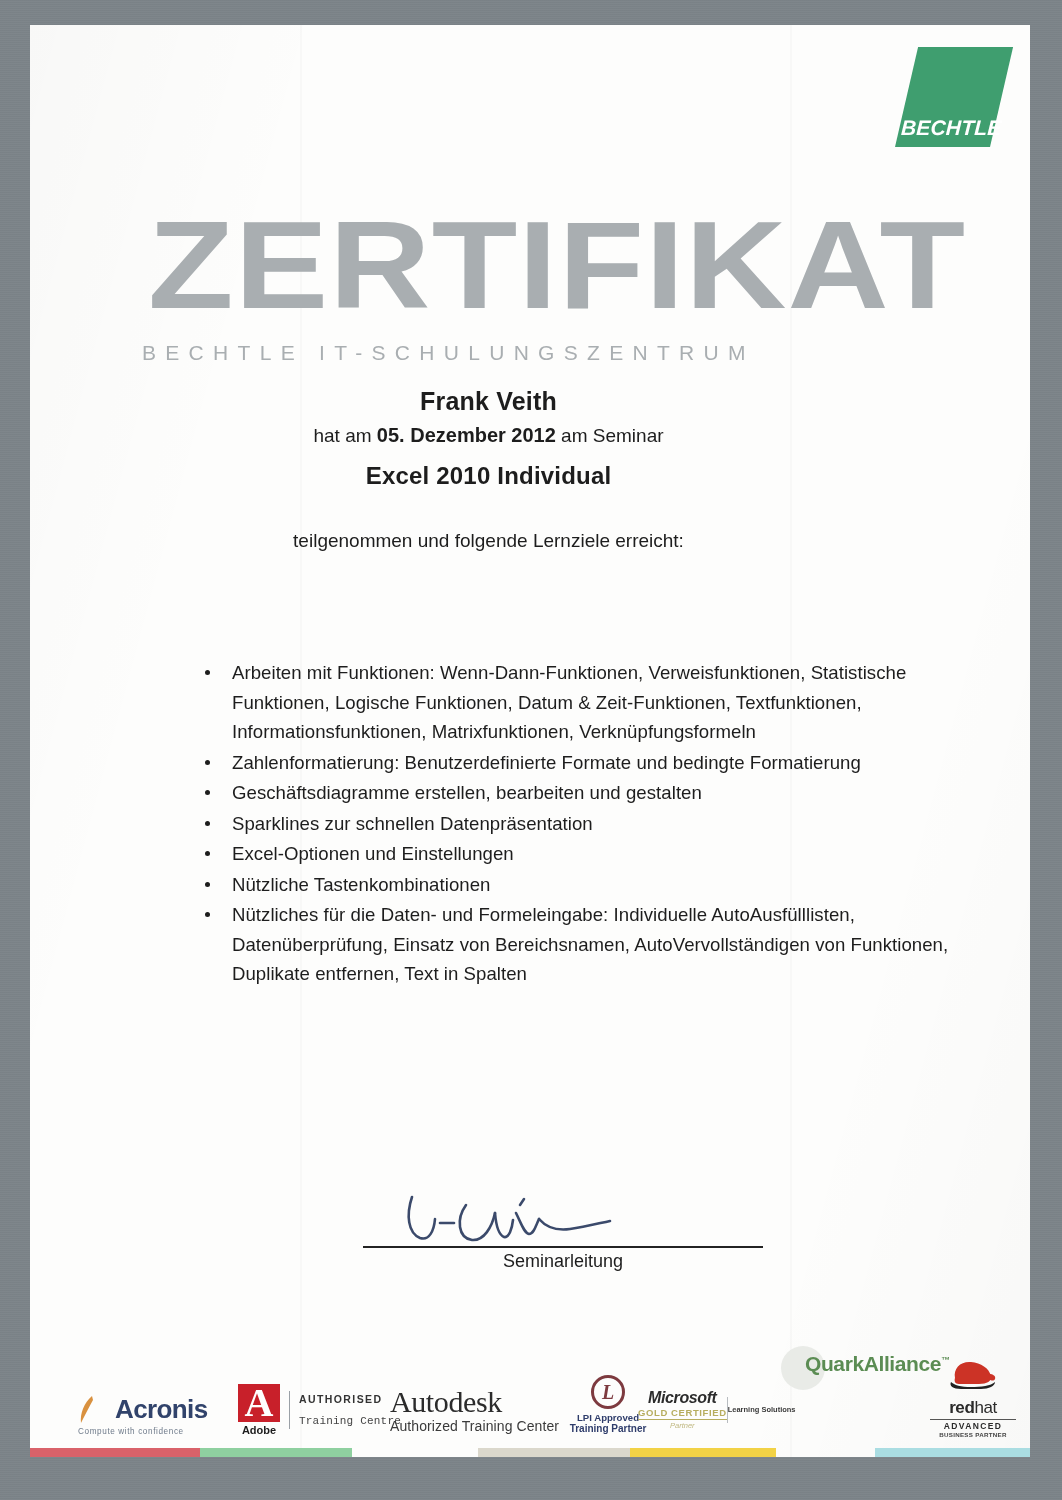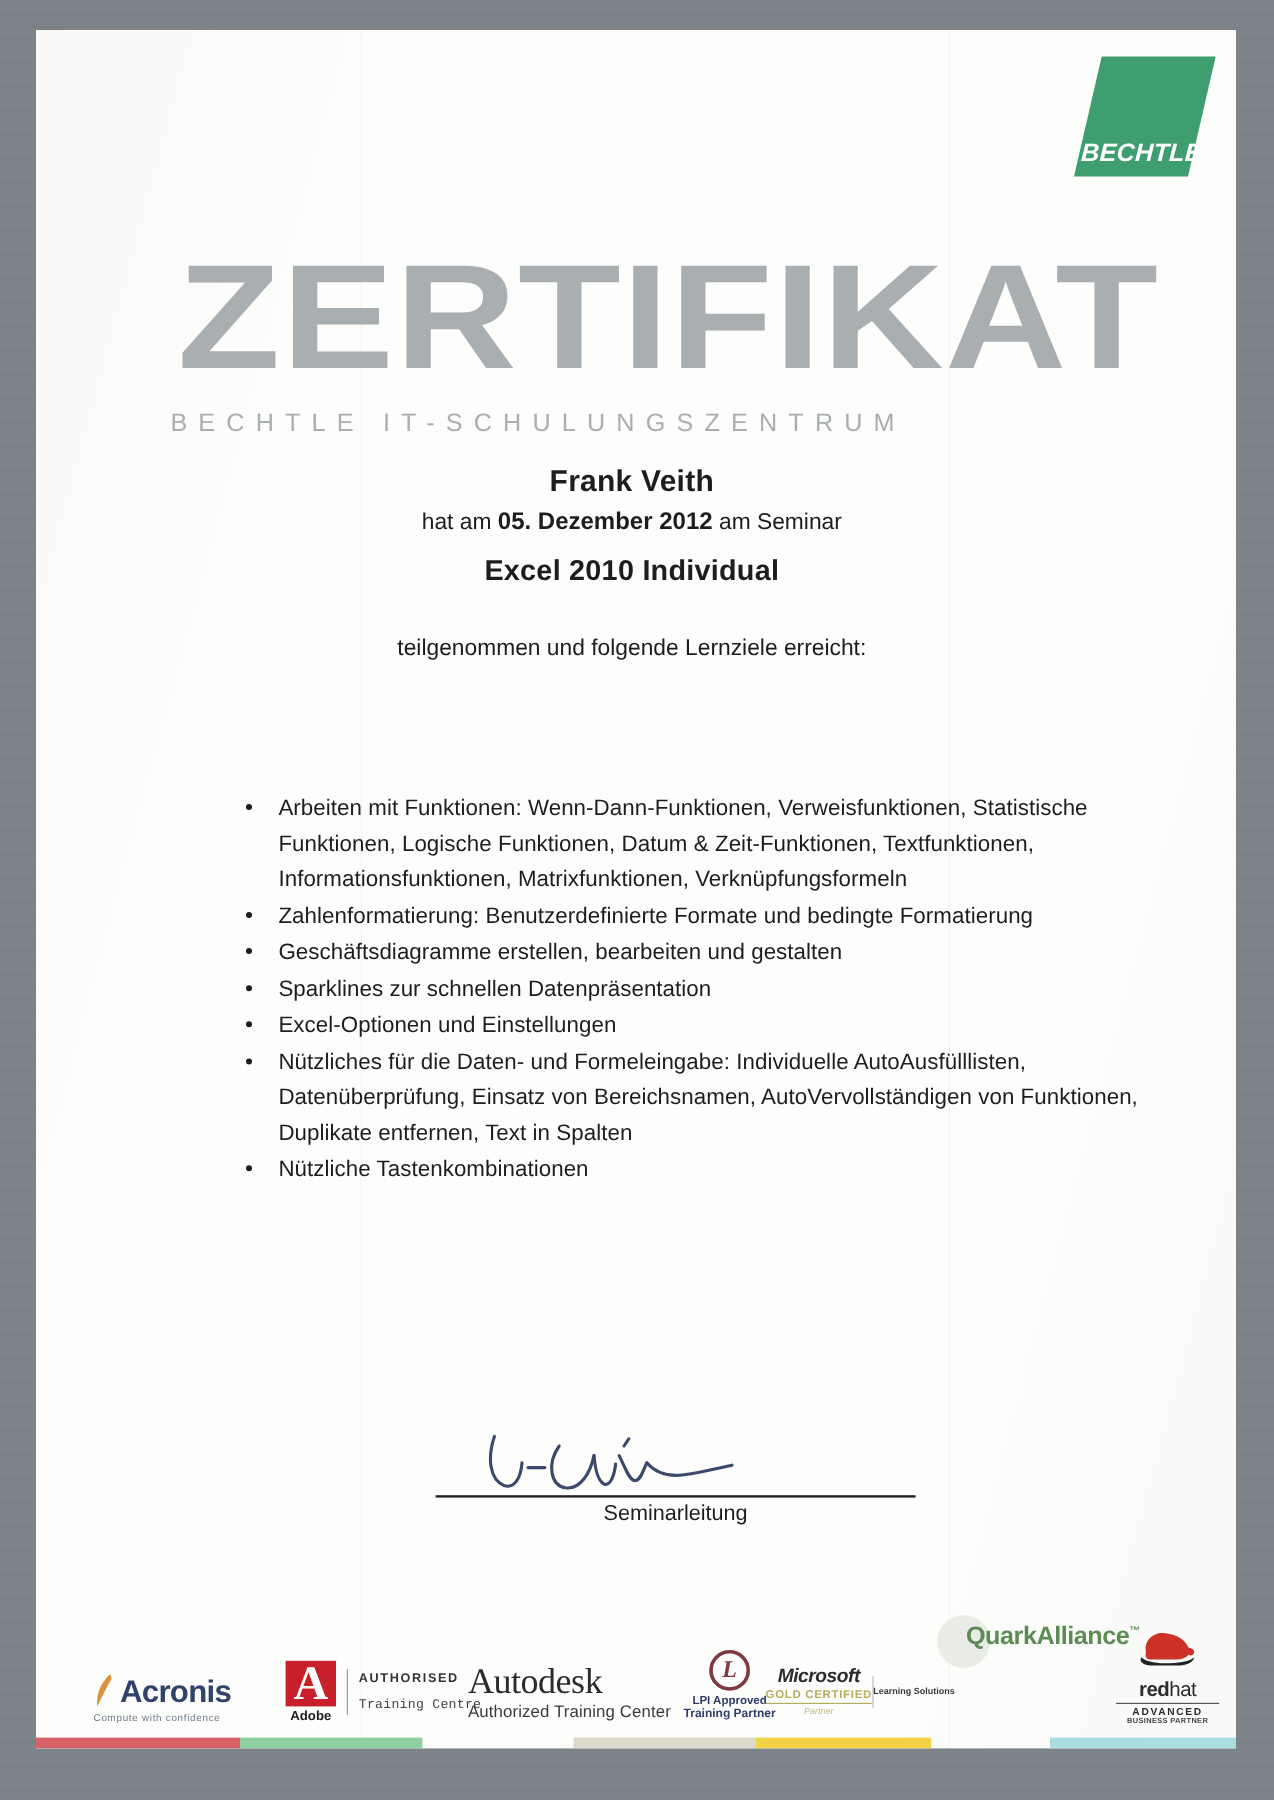--- a/index.html
+++ b/index.html
@@ -94,21 +94,21 @@
     left: 112px; top: 316px;
     width: 840px;
     color: #a9aeb1;
     font-size: 21px;
     font-weight: 400;
     letter-spacing: 9.3px;
     white-space: nowrap;
   }
 
   
-  .center-line { position: absolute; width: 917px; text-align: center; color: #1d1d1d; margin-left: 38px; }
+  .center-line { position: absolute; width: 917px; text-align: center; color: #1d1d1d; }
   #recipient-name { top: 362px; font-size: 25px; font-weight: 700; letter-spacing: .2px; }
   #attend-line     { top: 399px; font-size: 19px; font-weight: 400; }
   #attend-line b   { font-size: 20px; font-weight: 700; }
   #seminar-title   { top: 437px; font-size: 24px; font-weight: 700; letter-spacing: .2px; }
   #intro-line      { top: 505px; font-size: 19px; font-weight: 400; }
 
   
   #objectives {
     position: absolute;
     left: 170px; top: 633px;
@@ -165,21 +165,21 @@
   
   #partners {
     position: absolute;
     left: 0; top: 1337px;
     width: 1000px; height: 80px;
   }
   .plogo { position: absolute; bottom: 0; }
 
   
   #logo-acronis { left: 48px; bottom: 6px; width: 170px; }
-  #logo-acronis .ac-row { display: flex; align-items: flex-start; gap: 5px; }
+  #logo-acronis .ac-row { display: flex; align-items: flex-end; gap: 20px; }
   #logo-acronis .ac-swoosh { width: 17px; height: 30px; position: relative; }
   #logo-acronis .ac-name { font-size: 26px; font-weight: 700; color: #31436b; letter-spacing: -.6px; }
   #logo-acronis .ac-tag { margin-top: 2px; font-size: 8.2px; color: #6e7a8a; letter-spacing: .6px; }
 
   
   #logo-adobe { left: 208px; bottom: 6px; display: flex; align-items: center; gap: 9px; }
   #logo-adobe .adobe-mark { text-align: center; }
   #logo-adobe .adobe-a {
     width: 42px; height: 38px; background: #c8202a; position: relative; overflow: hidden;
   }
@@ -279,22 +279,22 @@
     </div>
     <div class="center-line" id="seminar-title">Excel 2010 Individual</div>
     <div class="center-line" id="intro-line">teilgenommen und folgende Lernziele erreicht:</div>
 
     <ul id="objectives">
       <li>Arbeiten mit Funktionen: Wenn-Dann-Funktionen, Verweisfunktionen, Statistische Funktionen, Logische Funktionen, Datum &amp; Zeit-Funktionen, Textfunktionen, Informationsfunktionen, Matrixfunktionen, Verknüpfungsformeln</li>
       <li>Zahlenformatierung: Benutzerdefinierte Formate und bedingte Formatierung</li>
       <li>Geschäftsdiagramme erstellen, bearbeiten und gestalten</li>
       <li>Sparklines zur schnellen Datenpräsentation</li>
       <li>Excel-Optionen und Einstellungen</li>
+      <li>Nützliche Tastenkombinationen</li>
       <li>Nützliches für die Daten- und Formeleingabe: Individuelle AutoAusfülllisten, Datenüberprüfung, Einsatz von Bereichsnamen, AutoVervollständigen von Funktionen, Duplikate entfernen, Text in Spalten</li>
-      <li>Nützliche Tastenkombinationen</li>
     </ul>
 
     <svg id="signature-mark" viewBox="0 0 230 56">
       <g fill="none" stroke="#3b4a6b" stroke-width="2.6" stroke-linecap="round" stroke-linejoin="round">
         <path d="M12 4 C6 22, 8 40, 20 45 C29 48, 34 38, 35 26"></path>
         <path d="M40 30 L54 30"></path>
         <path d="M66 12 C56 26, 58 45, 72 47 C84 48, 92 34, 95 20"></path>
         <path d="M95 20 C96 32, 99 42, 104 44 C109 45, 112 36, 113 27"></path>
         <path d="M116 20 C121 30, 124 40, 129 41 C134 41, 136 32, 139 26"></path>
         <path d="M139 26 C146 34, 156 38, 170 36 C184 34, 196 31, 210 28"></path>

